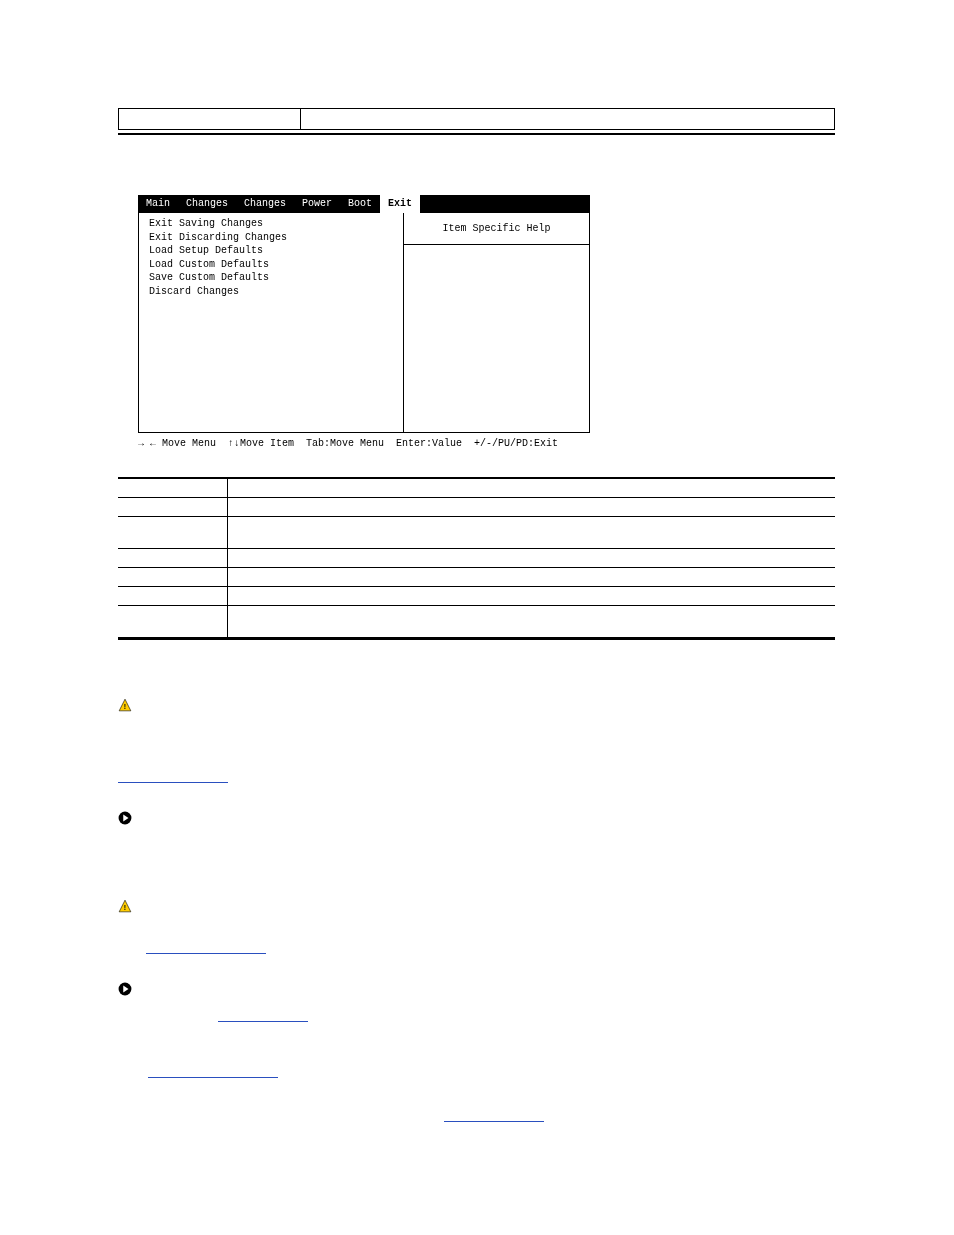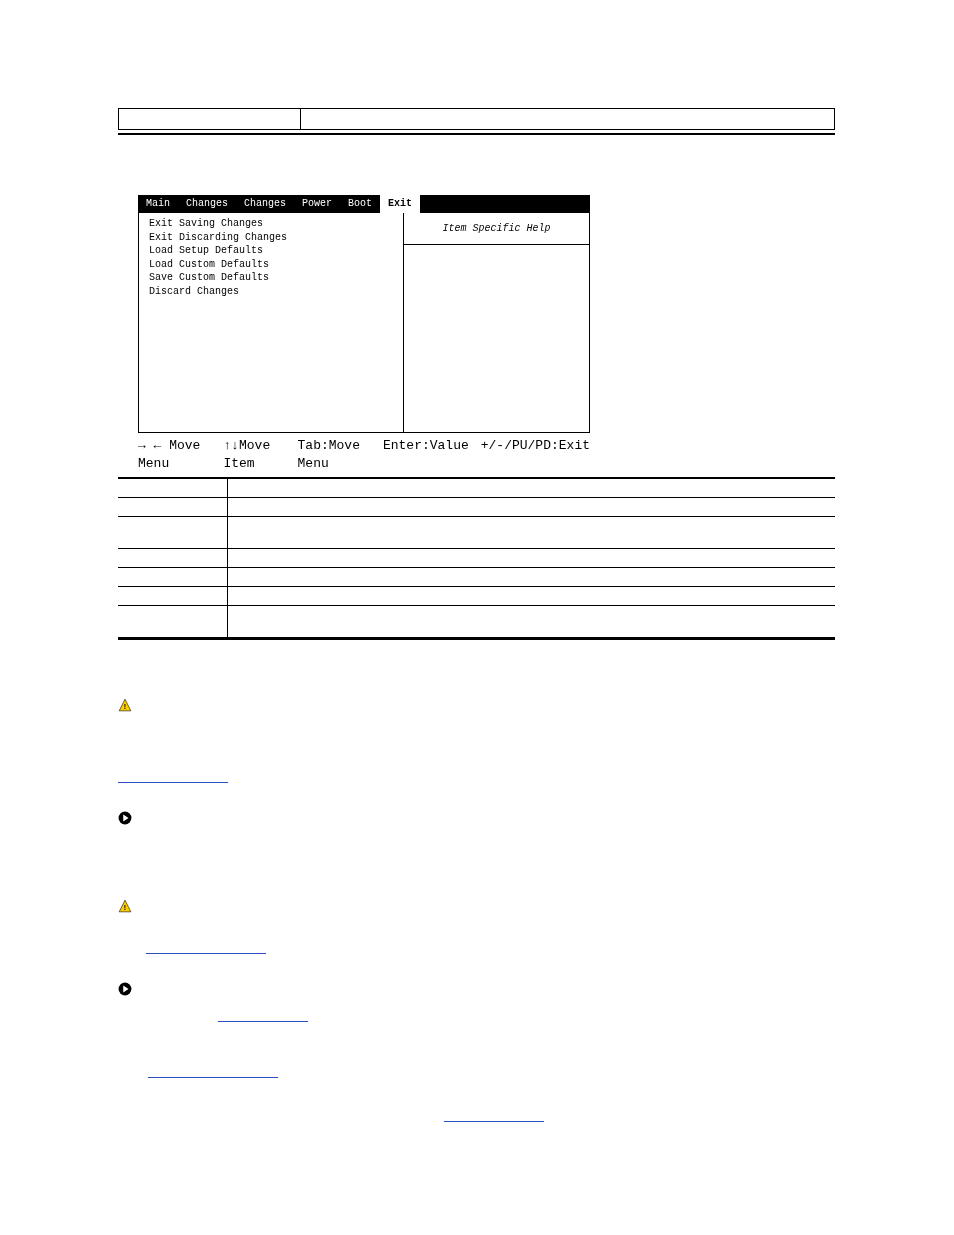--- a/index.html
+++ b/index.html
@@ -31,22 +31,22 @@
   }
   .bios-menubar {
     display: flex; background: #000; color: #fff;
     height: 18px; align-items: center;
   }
   .bios-tab { padding: 0 8px; line-height: 18px; }
   .bios-tab.active { background: #fff; color: #000; font-weight: bold; }
   .bios-body { display: flex; border: 1px solid #000; border-top: none; height: 220px; }
   .bios-left { flex: 1; padding: 4px 10px; border-right: 1px solid #000; }
   .bios-right { width: 185px; display: flex; flex-direction: column; }
-  .bios-right-title { text-align: center; padding: 10px 4px; border-bottom: 1px solid #000; font-style: italic; }
-  .bios-hints { padding: 4px 0 0 0; font-size: 13px; line-height: 1.35; }
+  .bios-right-title { text-align: center; padding: 10px 4px; border-bottom: 1px solid #000; }
+  .bios-hints { padding: 4px 0 0 0; font-size: 10px; line-height: 1.35; }
   .bios-hints .row { display: flex; gap: 12px; }
   .bios-left div { line-height: 1.35; }
 
   .opt-table {
     position: absolute;
     top: 477px; left: 118px; width: 717px;
     border-top: 2px solid #000;
   }
   .opt-row { display: flex; border-bottom: 1px solid #000; min-height: 19px; }
   .opt-row.tall { min-height: 32px; }

